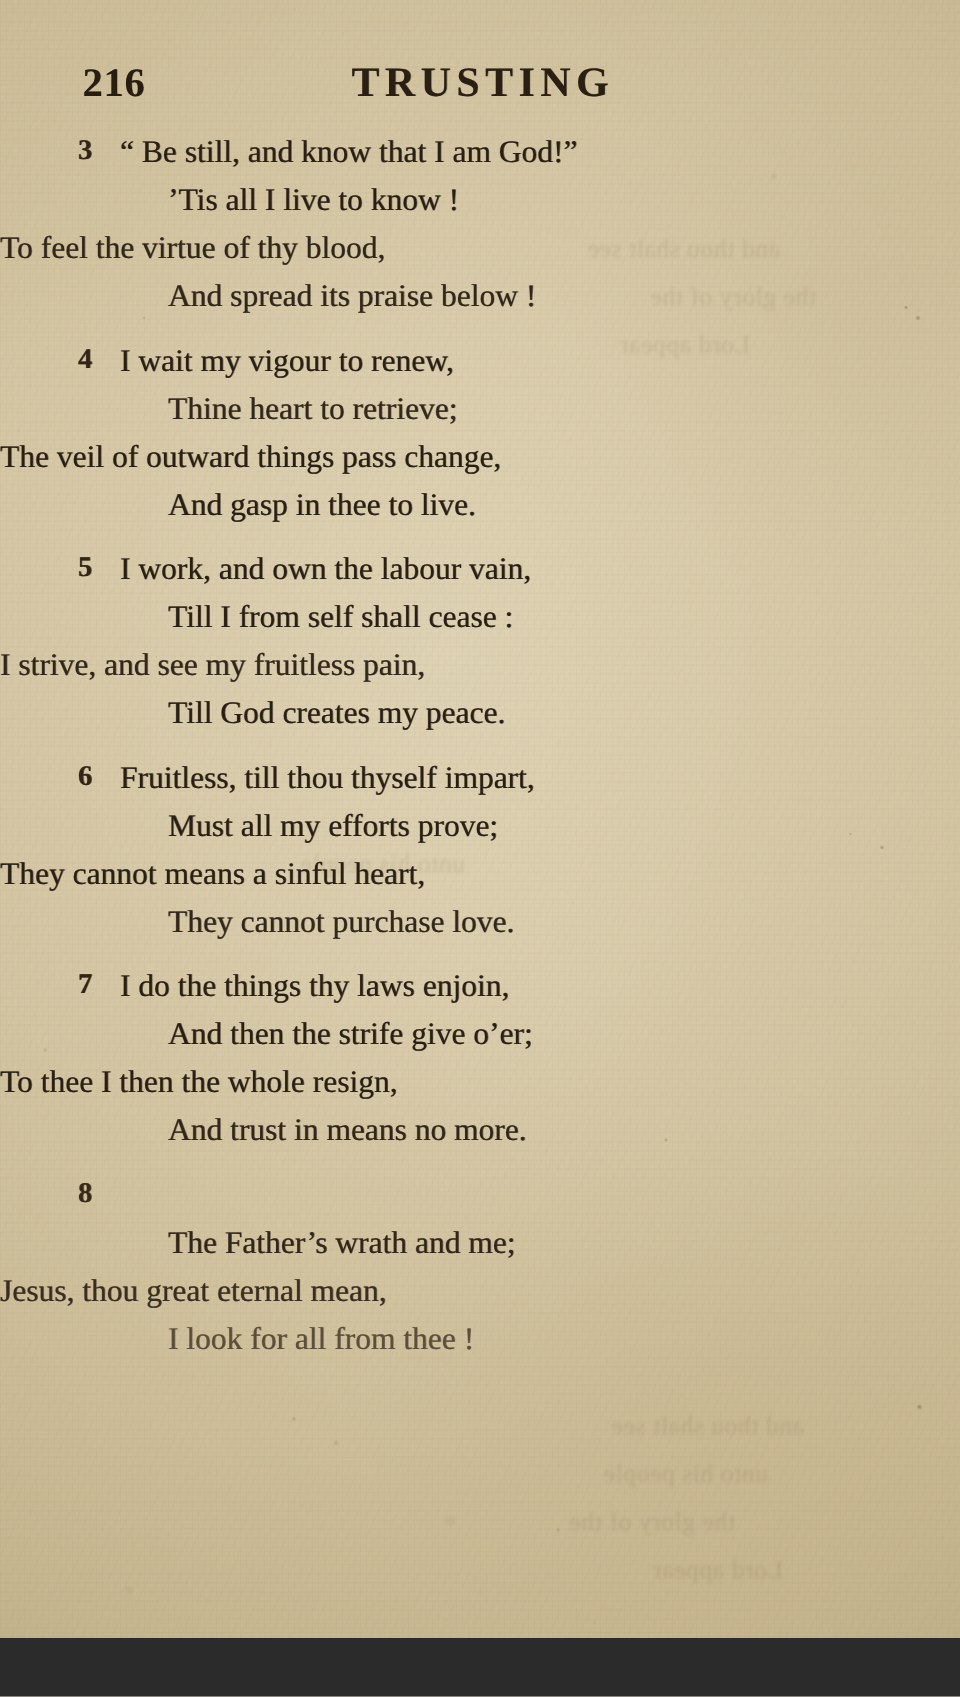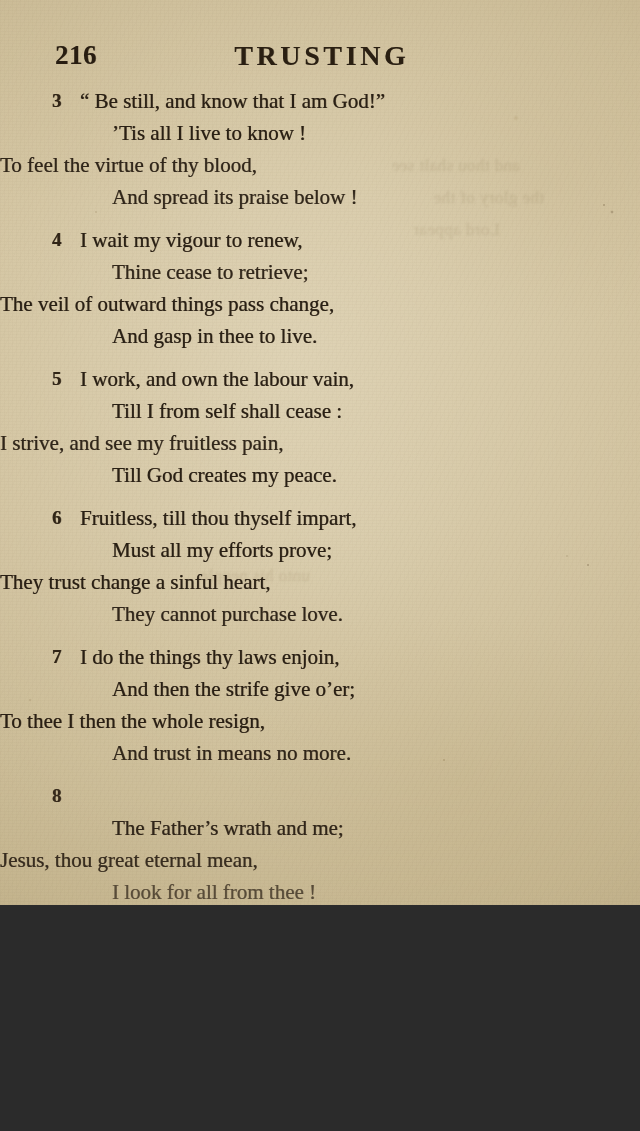--- a/index.html
+++ b/index.html
@@ -4,21 +4,21 @@
 <style>
   html, body {
     margin: 0;
     padding: 0;
     background: #2b2b2b;
   }
 
   #page {
     position: relative;
     width: 640px;
-    height: 905px;
+    height: 1092px;
     overflow: hidden;
     font-family: "Liberation Serif", "DejaVu Serif", serif;
     
     background-color: #d2c3a0;
     background-image:
       
       radial-gradient(ellipse 120% 95% at 46% 40%,
          rgba(224,213,184,0.85) 0%,
          rgba(214,201,168,0.45) 38%,
          rgba(186,168,128,0.30) 70%,
@@ -215,42 +215,42 @@
         <div class="vline l2 ink-a"><span>’Tis all I live to know !</span></div>
         <div class="vline l3 ink-b"><span>To feel the virtue of thy blood,</span></div>
         <div class="vline l4 ink-b"><span>And spread its praise below !</span></div>
       </div>
 
       <div class="stanza">
         <div class="vline l1 ink-a">
           <span class="vnum">4</span>
           <span>I wait my vigour to renew,</span>
         </div>
-        <div class="vline l2 ink-b"><span>Thine cease to retrieve;</span></div>
+        <div class="vline l2 ink-b"><span>Thine heart to retrieve;</span></div>
         <div class="vline l3 ink-a"><span>The veil of outward things pass change,</span></div>
         <div class="vline l4 ink-a"><span>And gasp in thee to live.</span></div>
       </div>
 
       <div class="stanza">
         <div class="vline l1 ink-a">
           <span class="vnum">5</span>
           <span>I work, and own the labour vain,</span>
         </div>
         <div class="vline l2 ink-a"><span>Till I from self shall cease :</span></div>
         <div class="vline l3 ink-b"><span>I strive, and see my fruitless pain,</span></div>
         <div class="vline l4 ink-a"><span>Till God creates my peace.</span></div>
       </div>
 
       <div class="stanza">
         <div class="vline l1 ink-a">
           <span class="vnum">6</span>
           <span>Fruitless, till thou thyself impart,</span>
         </div>
         <div class="vline l2 ink-a"><span>Must all my efforts prove;</span></div>
-        <div class="vline l3 ink-a"><span>They trust change a sinful heart,</span></div>
+        <div class="vline l3 ink-a"><span>They cannot means a sinful heart,</span></div>
         <div class="vline l4 ink-b"><span>They cannot purchase love.</span></div>
       </div>
 
       <div class="stanza">
         <div class="vline l1 ink-a">
           <span class="vnum">7</span>
           <span>I do the things thy laws enjoin,</span>
         </div>
         <div class="vline l2 ink-a"><span>And then the strife give o’er;</span></div>
         <div class="vline l3 ink-a"><span>To thee I then the whole resign,</span></div>

